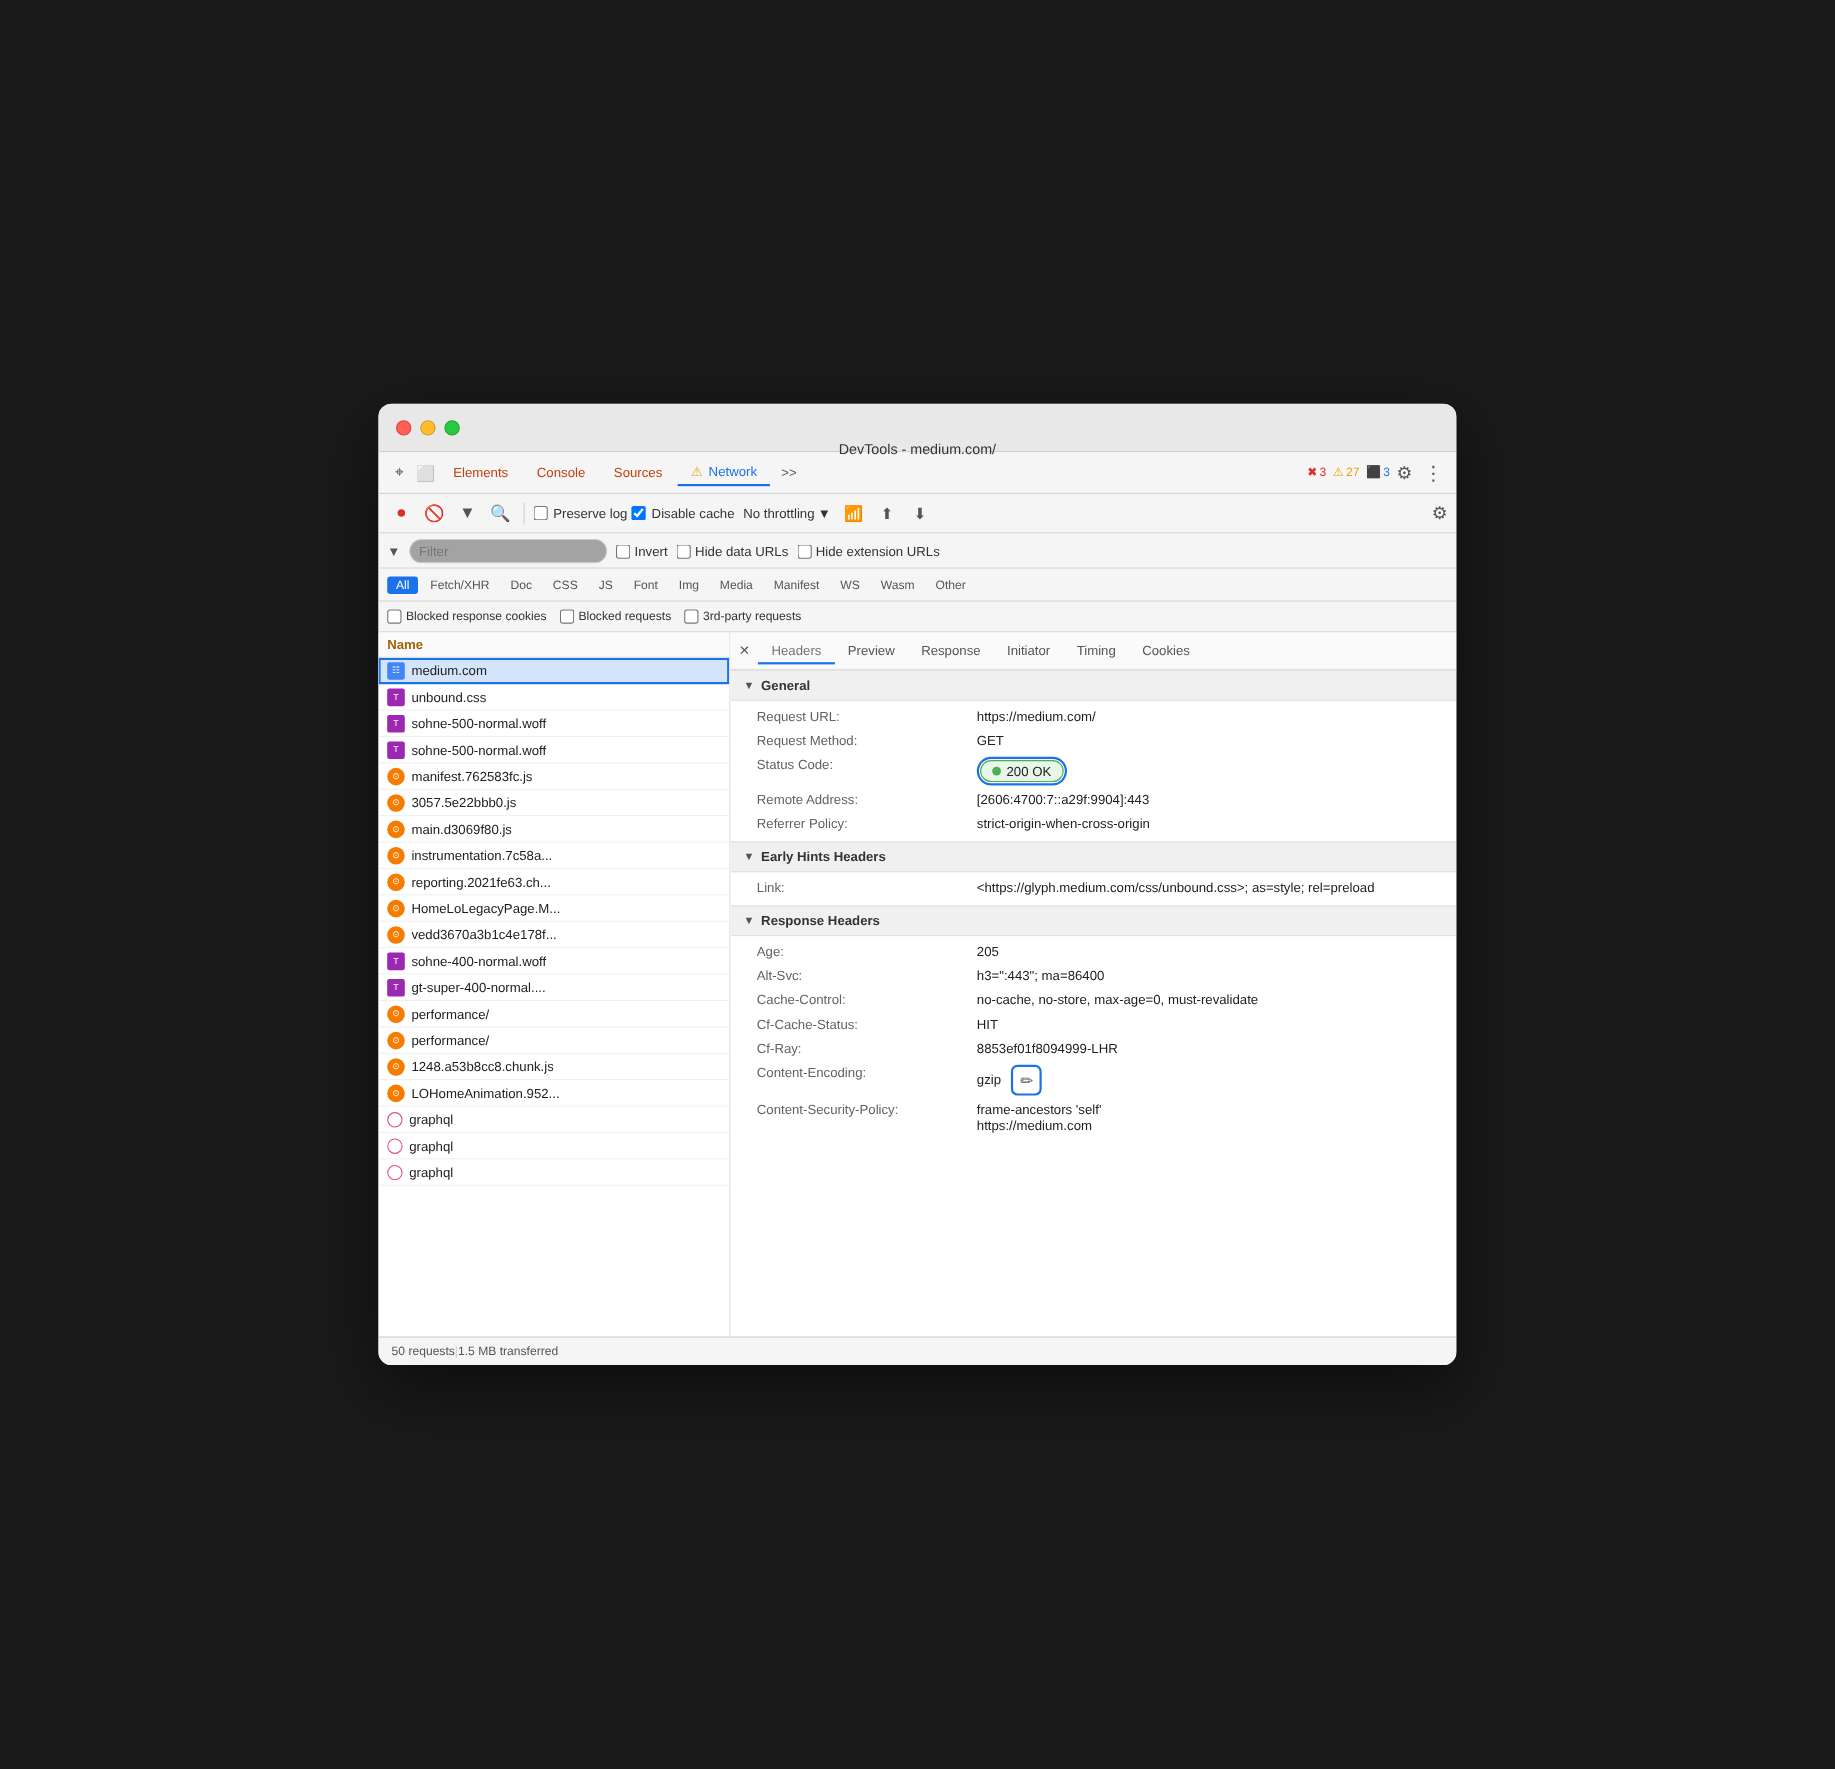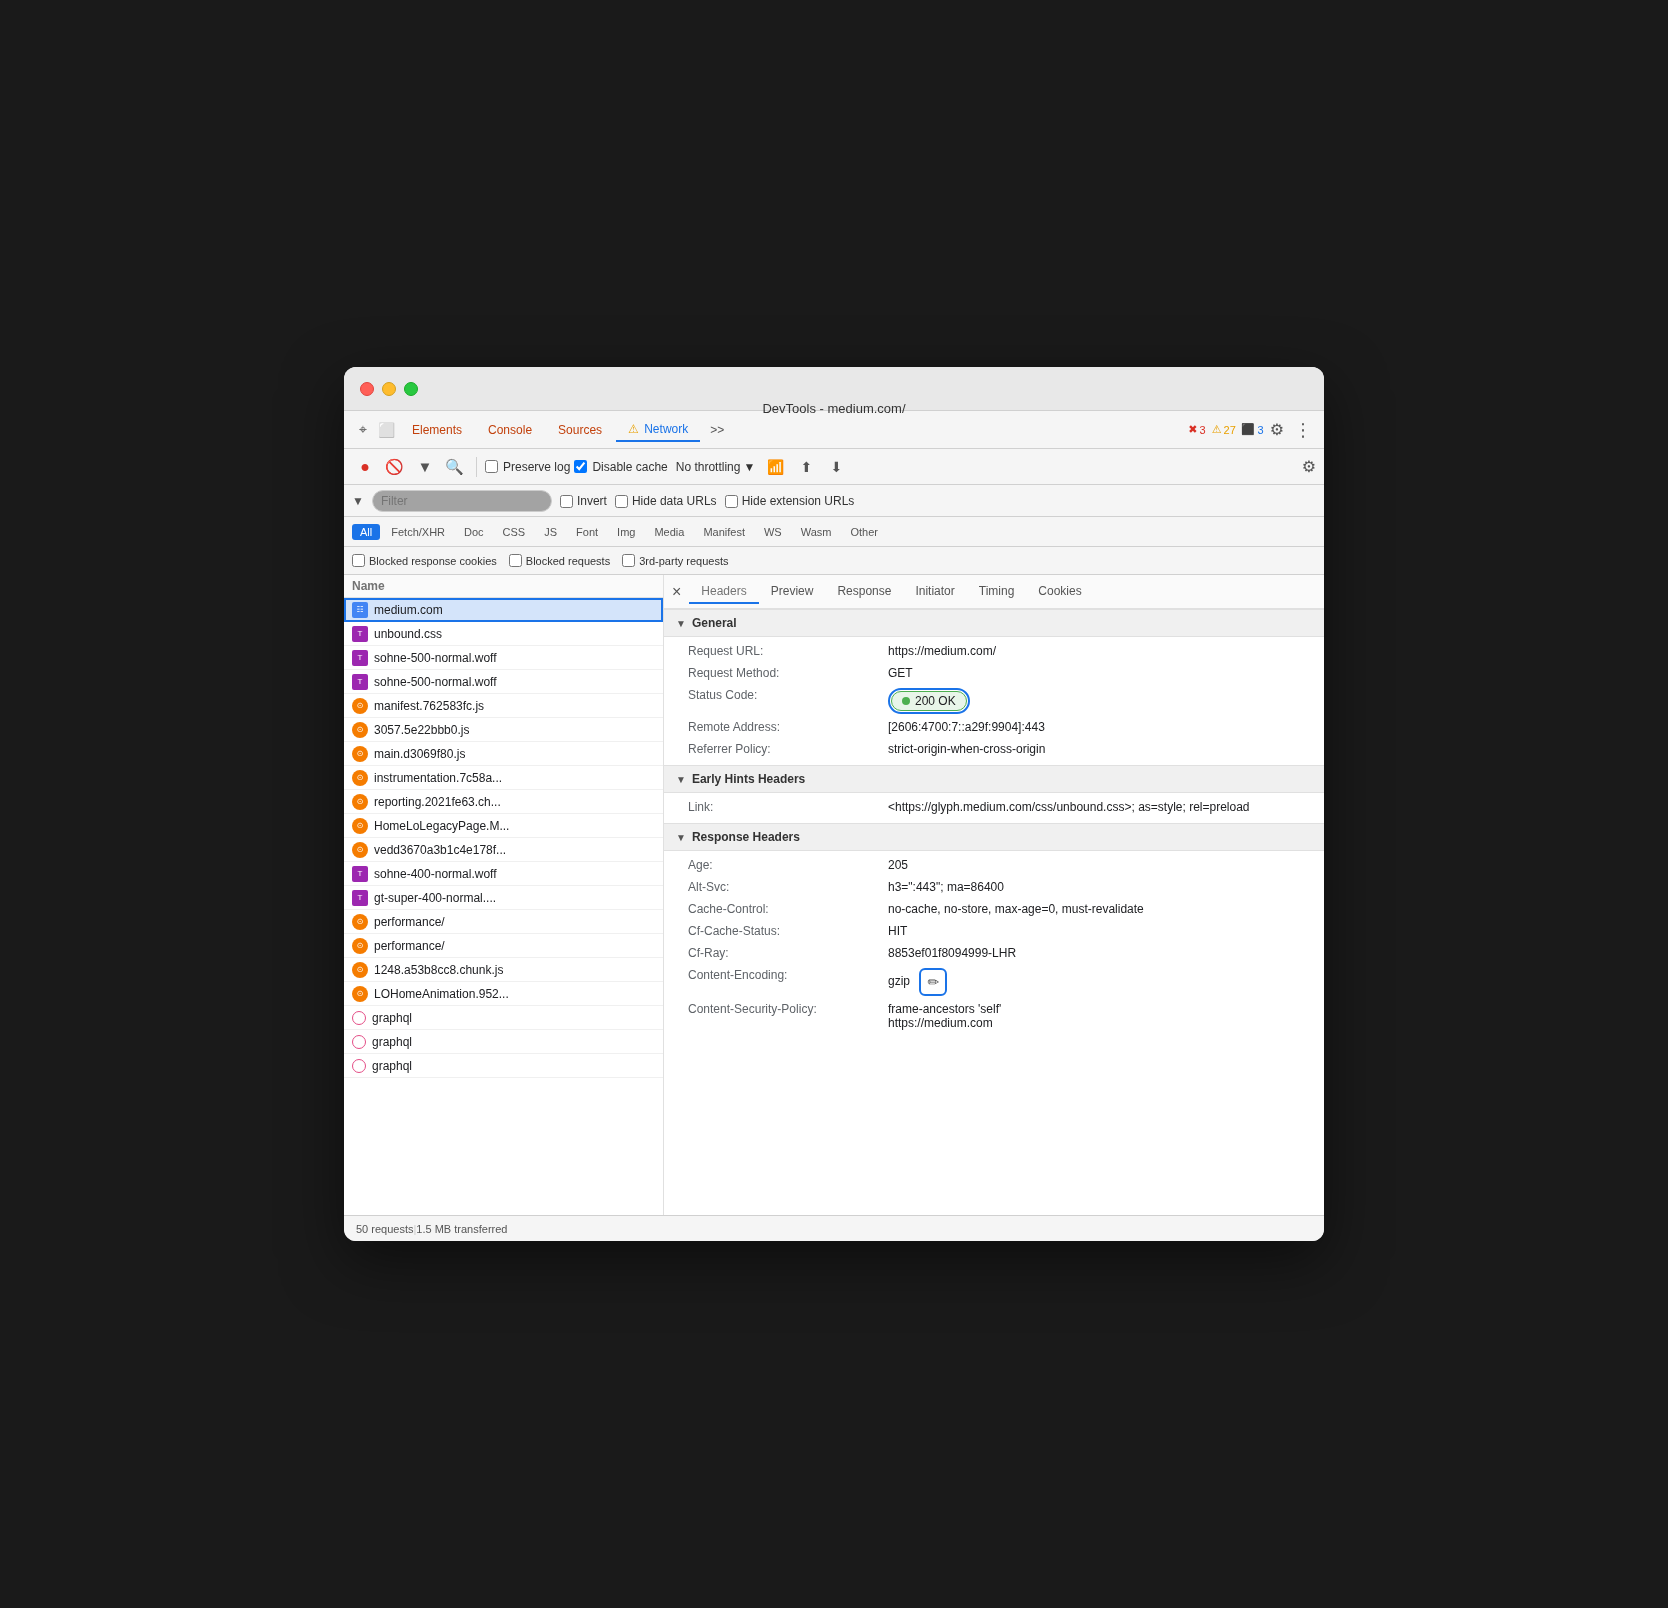--- a/index.html
+++ b/index.html
@@ -242,21 +242,21 @@
       width: 320px;
       border-right: 1px solid #e0e0e0;
       display: flex;
       flex-direction: column;
       overflow: hidden;
     }
     .name-header {
       padding: 4px 8px;
       font-size: 12px;
       font-weight: 600;
-      color: #737373;
+      color: #a16207;
       border-bottom: 1px solid #e0e0e0;
       background: #fafafa;
     }
     .requests-list {
       overflow-y: auto;
       flex: 1;
     }
     .request-item {
       display: flex;
       align-items: center;

